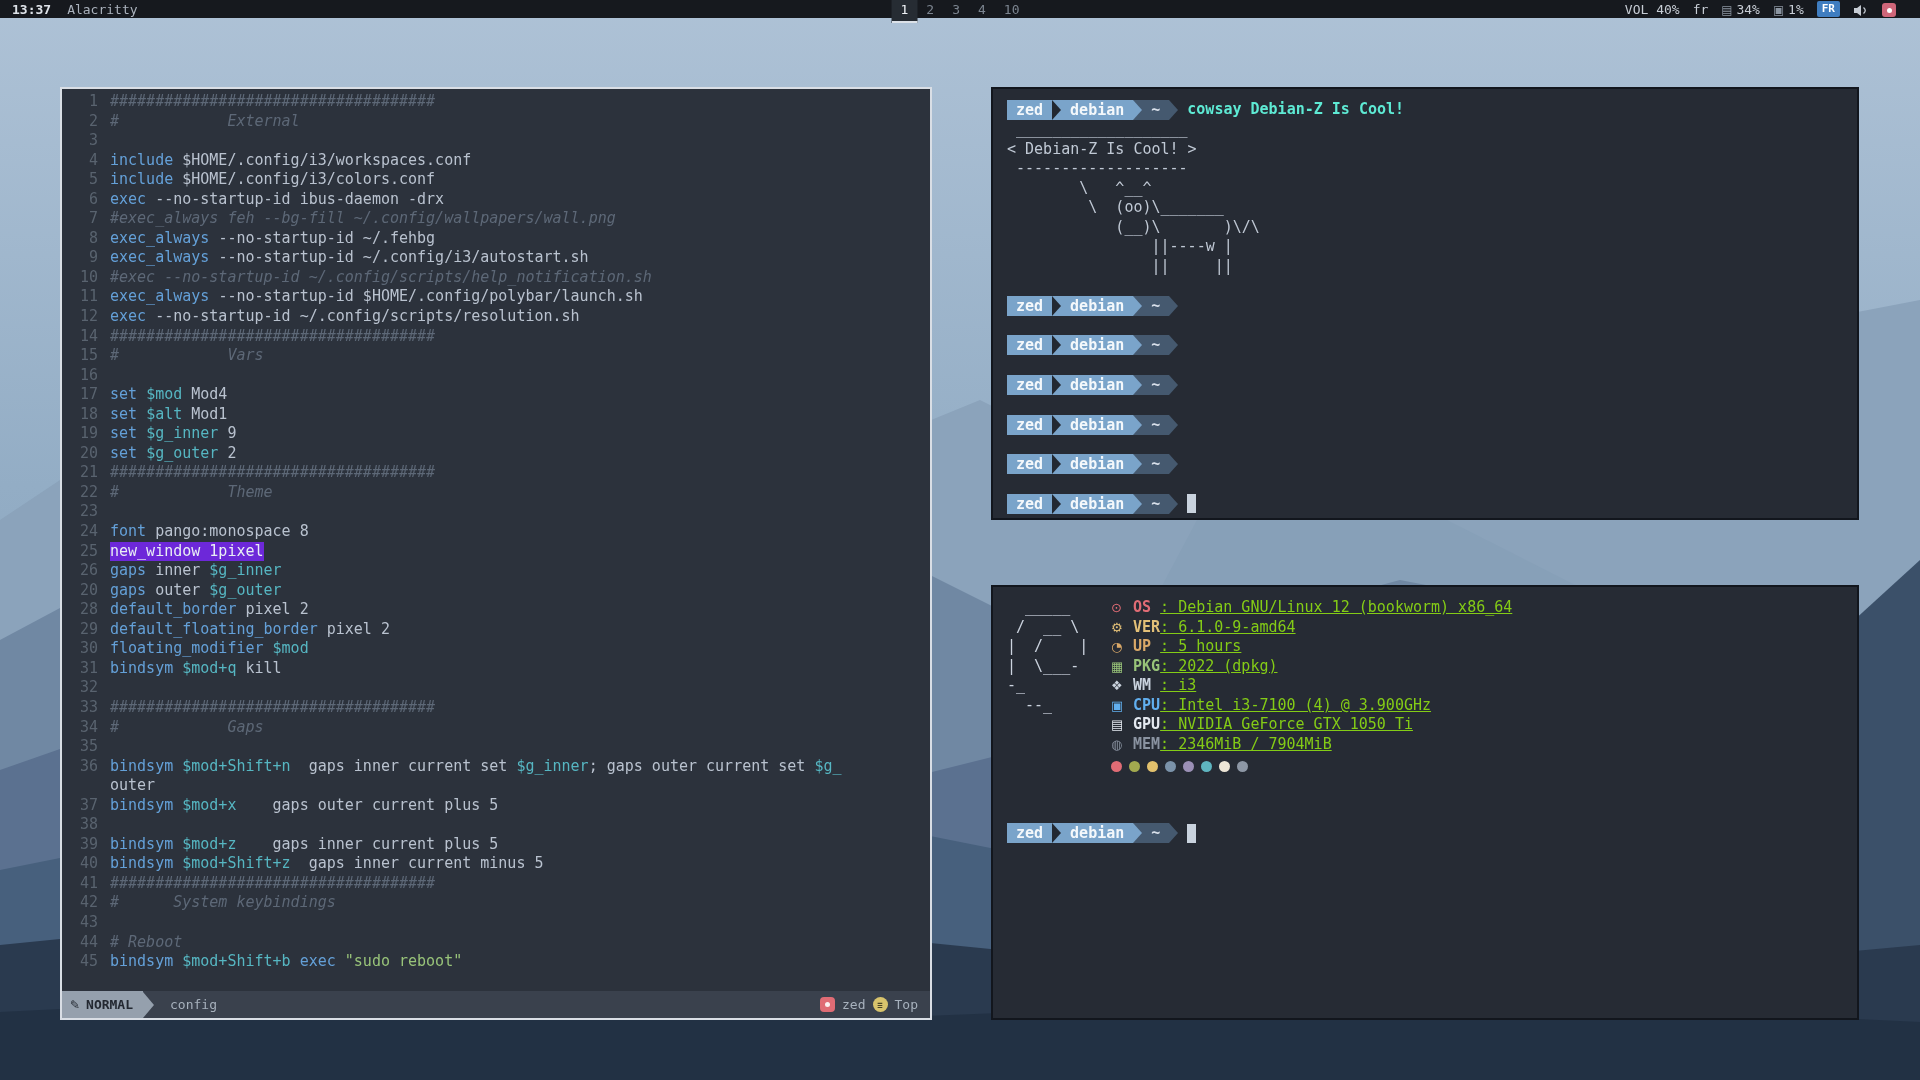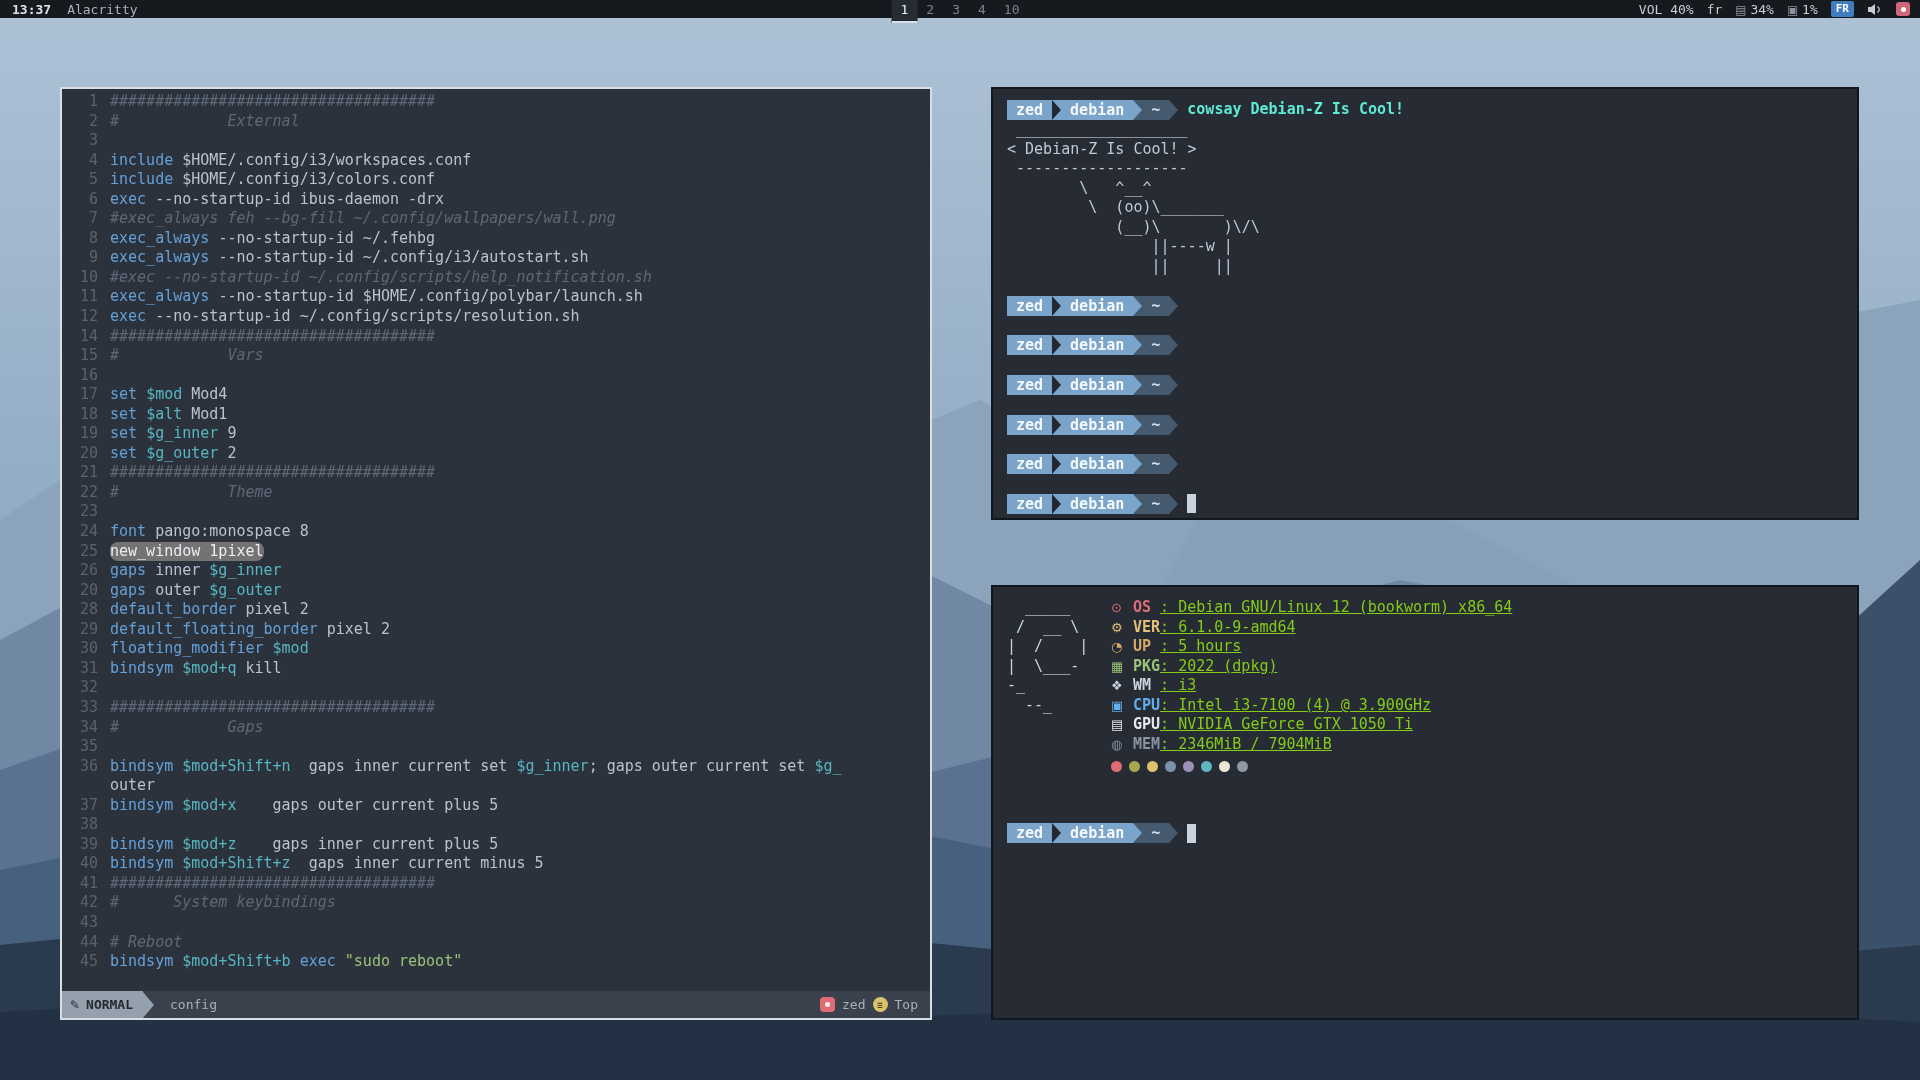--- a/index.html
+++ b/index.html
@@ -11,41 +11,41 @@
   .wallpaper{position:absolute;inset:0;width:1920px;height:1080px;display:block;}
   
   .topbar{position:absolute;top:0;left:0;right:0;height:18px;background:#16191e;
     display:flex;align-items:center;color:#c7cdd5;font-size:13px;z-index:10;}
   .tb-left{display:flex;gap:16px;padding-left:12px;align-items:center;}
   .tb-clock{font-weight:bold;color:#dde2e8;}
   .tb-app{color:#aab2bc;}
   .tb-center{position:absolute;left:50%;transform:translateX(-50%);display:flex;height:27px;align-items:stretch;}
   .ws{padding:0 9px;display:flex;align-items:center;color:#7b848f;cursor:default;}
   .ws.active{color:#eef2f6;background:#262c33;box-shadow:inset 0 -2px 0 #dbe1e8;}
-  .tb-right{margin-left:auto;display:flex;align-items:center;gap:13px;padding-right:10px;}
+  .tb-right{margin-left:auto;display:flex;align-items:flex-end;gap:13px;padding-right:24px;}
   .tb-ico{color:#8b95a1;font-family:"DejaVu Sans",sans-serif;font-size:12px;}
   .badge-fr{background:#3f7dc0;color:#fff;font-size:11px;font-weight:bold;padding:1px 5px;border-radius:2px;line-height:14px;}
   .tray-red{width:14px;height:14px;border-radius:3px;background:#cf6679;display:inline-flex;align-items:center;justify-content:center;}
   .tray-red i{width:5px;height:5px;border-radius:50%;background:#fff;}
   
   .window{position:absolute;box-sizing:border-box;}
   #editor-window{left:60px;top:87px;width:872px;height:933px;background:#2c323c;border:2px solid #d9dee5;}
   #term-top{left:991px;top:87px;width:868px;height:433px;background:#262b34;border:2px solid #12161d;}
   #term-bottom{left:991px;top:585px;width:868px;height:435px;background:#262b34;border:2px solid #12161d;}
   
   #editor-lines{padding-top:3px;font-size:15px;line-height:19.55px;overflow:hidden;}
   .eline{display:flex;white-space:pre;min-height:19.55px;}
   .ln{width:36px;flex:none;text-align:right;padding-right:12px;color:#59636f;}
   .lc{white-space:pre;color:#b9c2cf;}
   .t-c{color:#5d6877;font-style:italic;}
   .t-k{color:#64a0d8;}
   .t-v{color:#56b6c2;}
   .t-d{color:#b9c2cf;}
   .t-s{color:#98c379;}
-  .lc.hl{background:#737373;border-radius:8px;}
+  .lc.hl{background:#6d28d9;}
   .lc.hl span{color:#e9eef4;}
   .statusline{position:absolute;left:0;right:0;bottom:0;height:27px;background:#3a414d;
     display:flex;align-items:center;font-size:13px;color:#a7b1bd;overflow:hidden;}
   .mode-seg{background:#95a0ad;color:#232831;font-weight:bold;height:27px;display:flex;align-items:center;padding:0 10px 0 8px;gap:6px;}
   .mode-pen{font-family:"DejaVu Sans",sans-serif;font-size:12px;}
   .mode-arrow{width:0;height:0;border-top:13.5px solid transparent;border-bottom:13.5px solid transparent;border-left:11px solid #95a0ad;}
   .sl-file{margin-left:16px;}
   .sl-right{margin-left:auto;display:flex;align-items:center;gap:7px;padding-right:12px;}
   .zed-ico{width:15px;height:15px;border-radius:4px;background:#e06c75;display:inline-flex;align-items:center;justify-content:center;}
   .zed-ico i{width:5px;height:5px;border-radius:50%;background:#fbeff0;}

